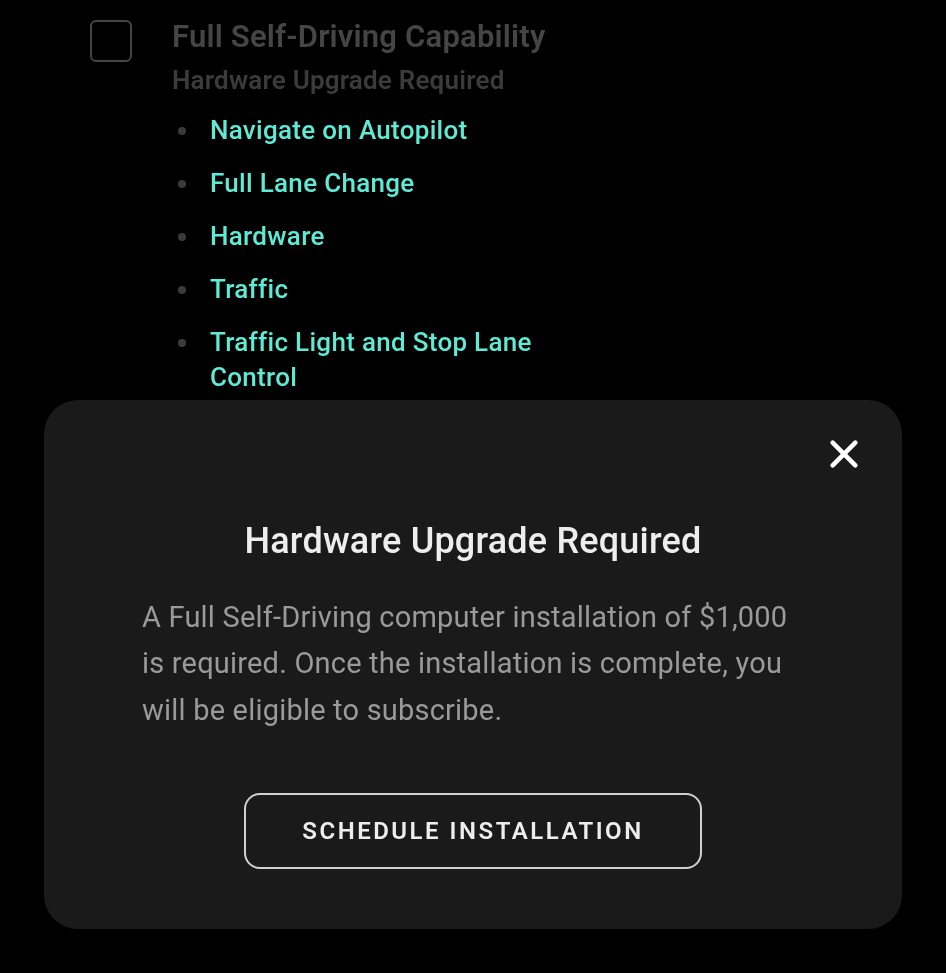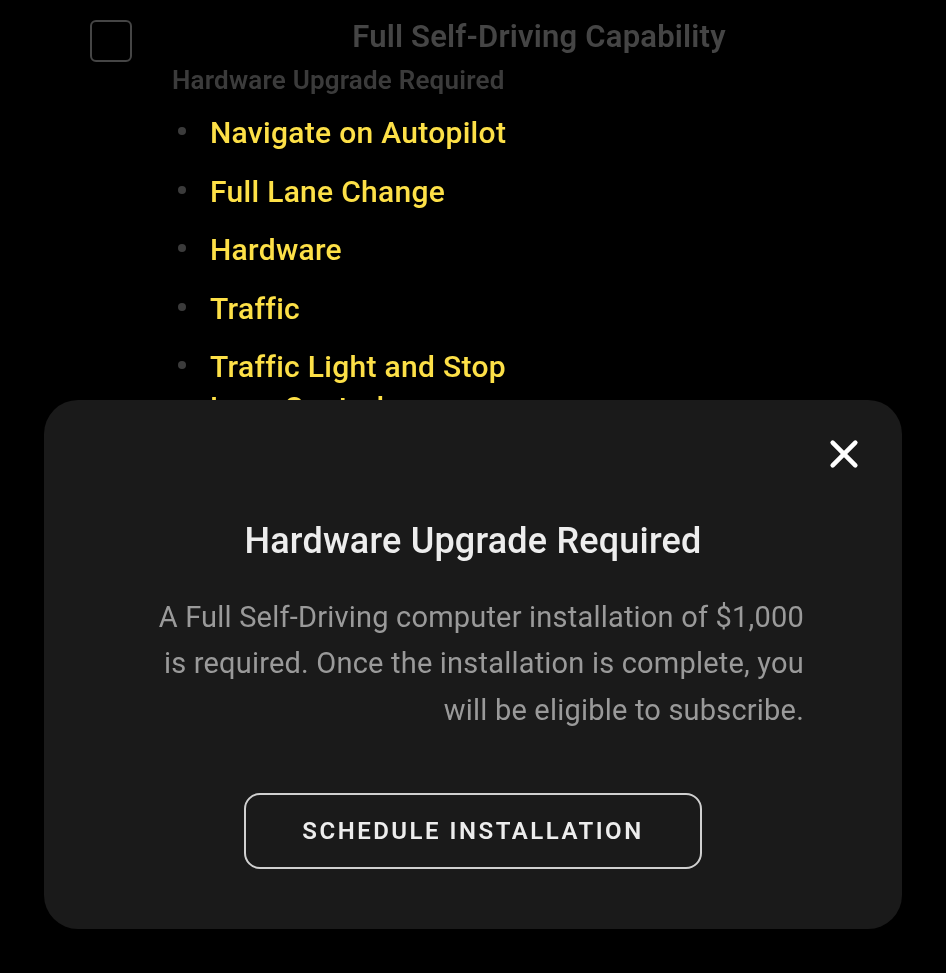--- a/index.html
+++ b/index.html
@@ -32,38 +32,37 @@
     border-radius: 6px;
     flex-shrink: 0;
     margin-top: 2px;
   }
   .bg-content { flex: 1; }
   .bg-title {
     font-size: 31px;
     font-weight: 600;
     color: #454545;
     letter-spacing: 0.2px;
-    text-align: center;
   }
   .bg-subtitle {
     font-size: 26px;
     font-weight: 600;
     color: #3b3b3b;
     margin-top: 10px;
     letter-spacing: 0.2px;
   }
   .bg-features {
     list-style: none;
     margin-top: 18px;
   }
   .bg-features li {
     position: relative;
     padding-left: 38px;
-    font-size: 30px;
-    color: #fde047;
+    font-size: 26px;
+    color: #5eead4;
     line-height: 1.35;
     margin-bottom: 18px;
     font-weight: 500;
     letter-spacing: 0.3px;
   }
   .bg-features li::before {
     content: "";
     position: absolute;
     left: 6px;
     top: 14px;
@@ -101,21 +100,21 @@
   }
   .modal-title {
     text-align: center;
     color: #ededed;
     font-size: 36px;
     font-weight: 500;
     margin-top: 82px;
     letter-spacing: 0.2px;
   }
   .modal-body {
-    text-align: right;
+    text-align: left;
     color: #9a9a9a;
     font-size: 29px;
     line-height: 1.6;
     margin-top: 32px;
     padding: 0 50px;
     font-weight: 400;
     letter-spacing: 0.2px;
   }
   .modal-button {
     display: block;

